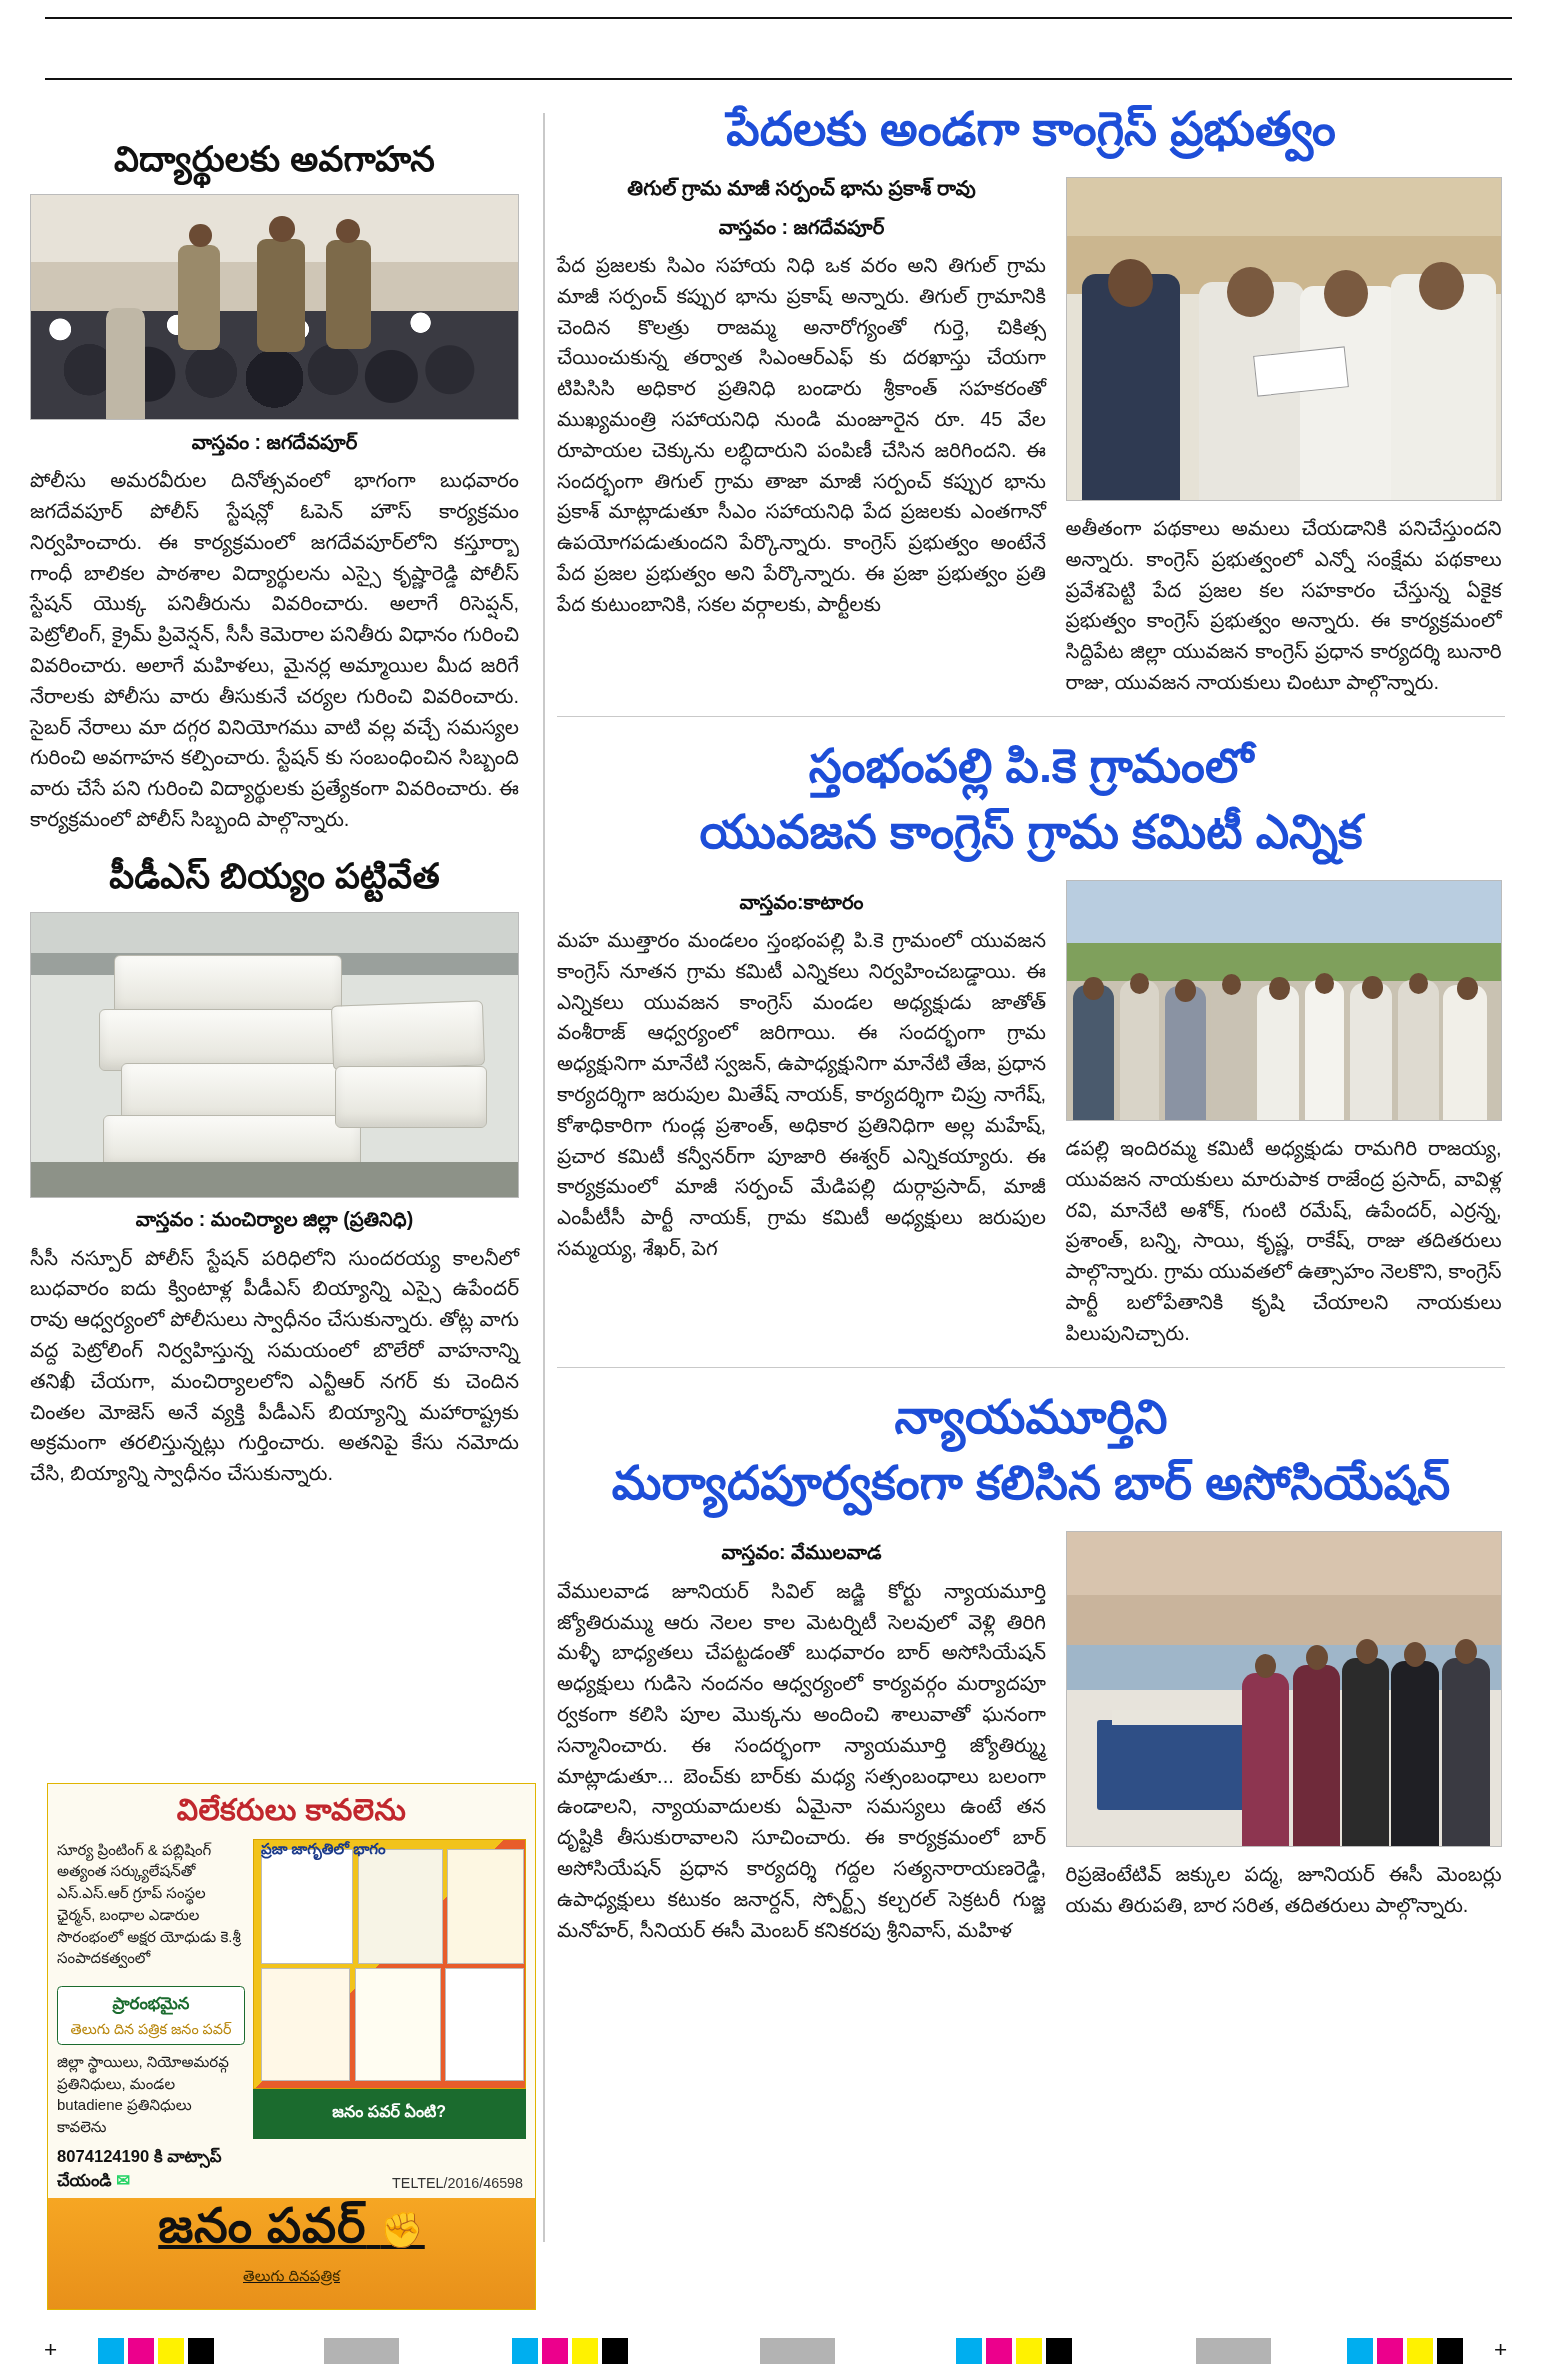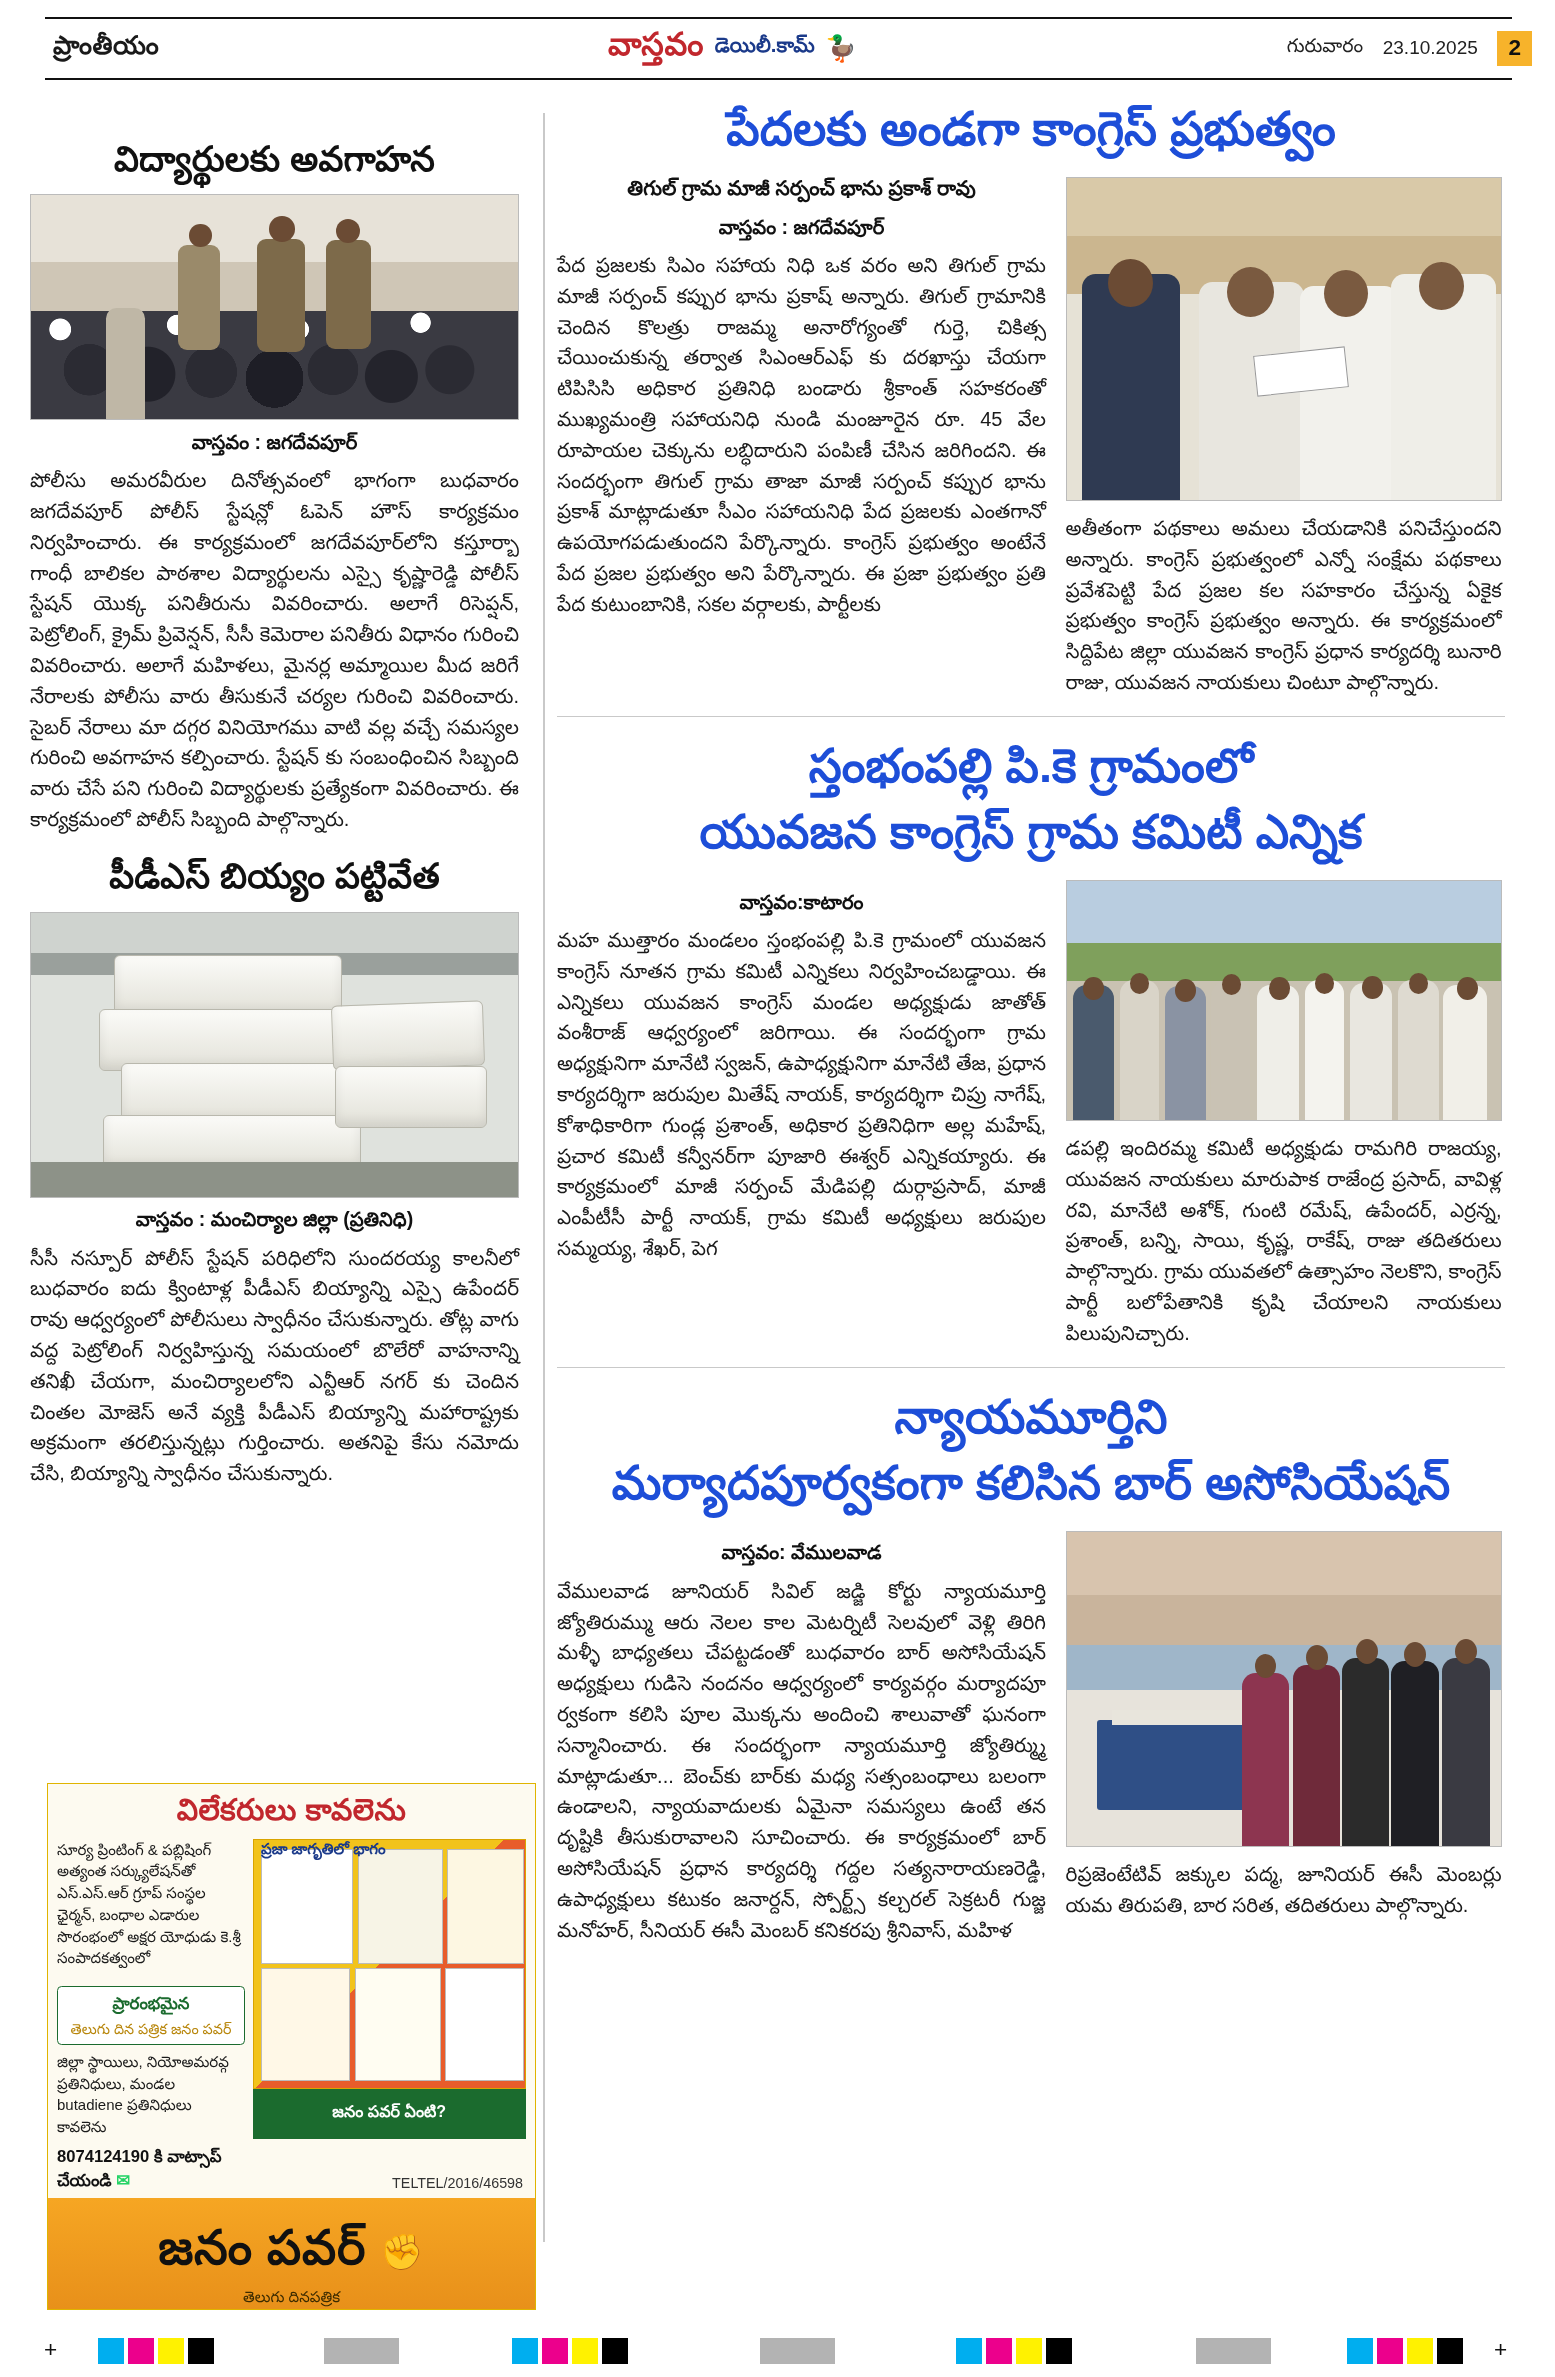--- a/index.html
+++ b/index.html
@@ -152,53 +152,40 @@
       linear-gradient(135deg,#f2c31b 0 48%, #e85c2b 48% 100%);
     border:0.8px solid #d9a400; position:relative; overflow:hidden;
   }
   .ad-collage .strip { position:absolute; background:#fff; border:0.8px solid #bbb; }
   .ad-green-banner{
     background:#1b6b2e;color:#fff;font-size:16px;font-weight:bold;text-align:center;padding:14px 0;
   }
   .ad-footer {
     position:absolute; bottom:0; left:0; width:100%; height:111px;
     background:linear-gradient(#f6a623,#e8901a);
-    display:flex; align-items:center; justify-content:flex-end; flex-direction:column;
+    display:flex; align-items:center; justify-content:flex-start; flex-direction:column;text-decoration:underline;
   }
   .ad-brand { font-size:48px; font-weight:bold; color:#111; letter-spacing:0.8px; }
   .ad-brand-sub { font-size:15px; color:#3a2a00; margin-top:1.5px; }
   .ad-code { position:absolute; right:12px; top:391px; font-size:14.3px; color:#333; }
   .fist { font-size:35px; }
 
   
   .regbar { position:absolute; left:0; bottom:13.5px; width:1555px; height:25.6px; }
   .regbar .sw { position:absolute; top:0; height:25.6px; width:25.6px; }
   .regbar .plus { position:absolute; top:1.5px; font-size:22.6px; line-height:22.6px; color:#111; }
 
   .small-note { font-size:14.3px; color:#333; }
 </style>
 </head>
 <body>
 
 <div class="page">
 
   <div class="mast-rule-top"></div>
-  <div class="masthead">
-    <div class="mast-left">ప్రాంతీయం</div>
-    <div class="mast-center">
-      <span class="mast-logo-main">వాస్తవం</span>
-      <span class="mast-logo-sub">డెయిలీ.కామ్</span>
-      <span class="mast-bird">🦆</span>
-    </div>
-    <div class="mast-right">
-      <span>గురువారం</span>
-      <span>23.10.2025</span>
-      <span class="page-num">2</span>
-    </div>
-  </div>
   <div class="mast-rule-bottom"></div>
 
   <div class="vsep vsep-1"></div>
 
   <div class="col-l">
 
     <div>
       <h1 class="hl-black">విద్యార్థులకు అవగాహన</h1>
 
       <div class="photo ph1">

